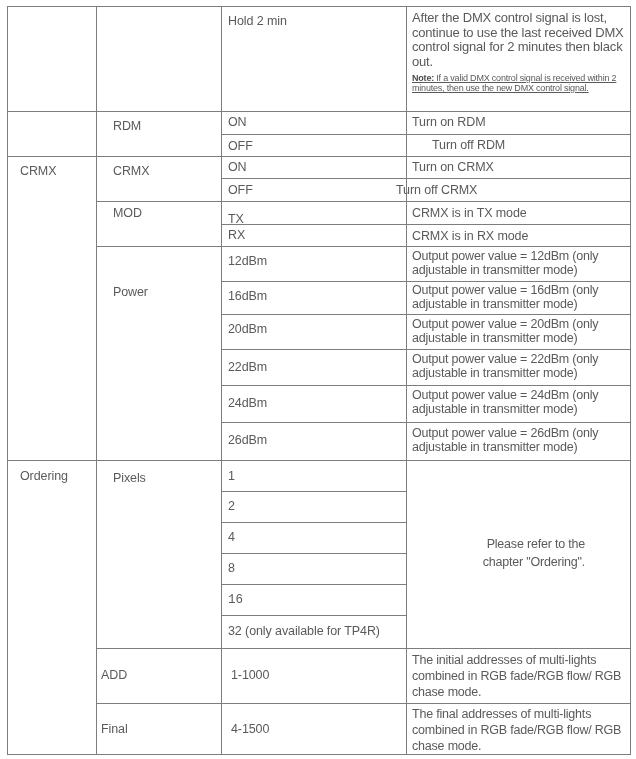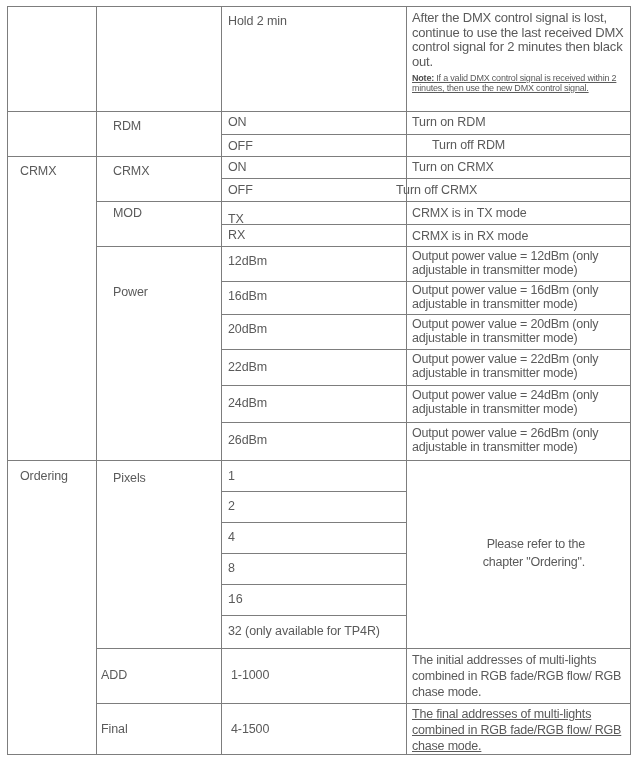--- a/index.html
+++ b/index.html
@@ -92,13 +92,13 @@
 <div class="txt" style="left:228px; top:593px;font-family:Liberation Mono, monospace;">16</div>
 <div class="txt" style="left:228px; top:624px;">32 (only available for TP4R)</div>
 <div class="desc center" style="left:455px; top:535px; width:130px; line-height:18px;">Please refer to the chapter "Ordering".</div>
 
 <div class="txt" style="left:101px; top:668px;">ADD</div>
 <div class="txt" style="left:231px; top:668px;">1-1000</div>
 <div class="desc" style="left:412px; top:652px; width:222px; line-height:16px;">The initial addresses of multi-lights combined in RGB fade/RGB flow/ RGB chase mode.</div>
 
 <div class="txt" style="left:101px; top:722px;">Final</div>
 <div class="txt" style="left:231px; top:722px;">4-1500</div>
-<div class="desc" style="left:412px; top:706px; width:222px; line-height:16px;text-decoration:underline;">The final addresses of multi-lights combined in RGB fade/RGB flow/ RGB chase mode.</div>
+<div class="desc" style="left:412px; top:706px; width:222px; line-height:16px;">The final addresses of multi-lights combined in RGB fade/RGB flow/ RGB chase mode.</div>
 
 </body></html>

